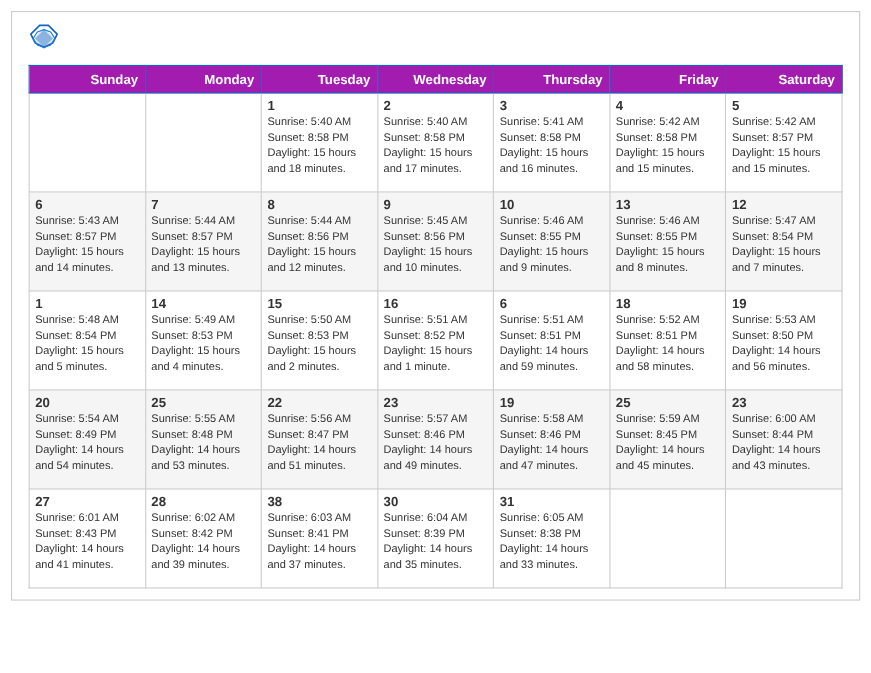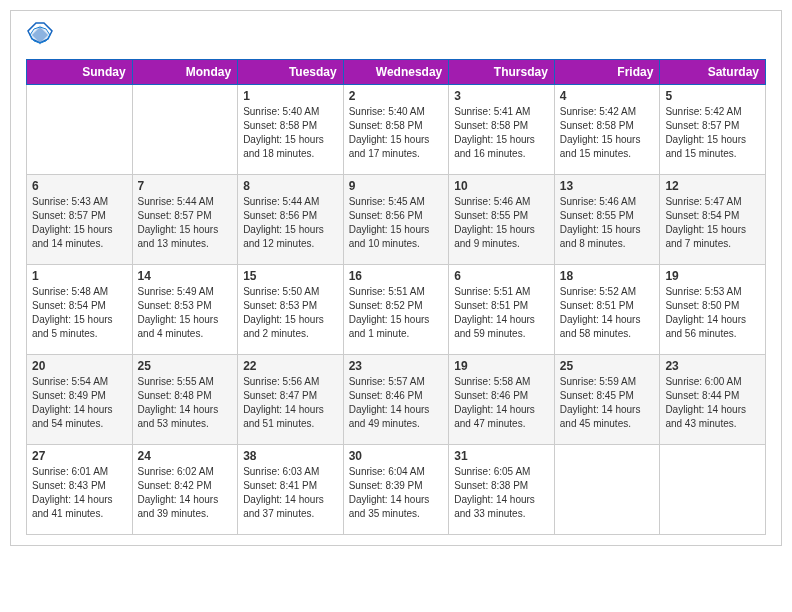--- a/index.html
+++ b/index.html
@@ -244,21 +244,21 @@
             <span class="day-num">23</span>
             <div class="cell-text">Sunrise: 6:00 AM<br>Sunset: 8:44 PM<br>Daylight: 14 hours and 43 minutes.</div>
           </td>
         </tr>
         <tr>
           <td>
             <span class="day-num">27</span>
             <div class="cell-text">Sunrise: 6:01 AM<br>Sunset: 8:43 PM<br>Daylight: 14 hours and 41 minutes.</div>
           </td>
           <td>
-            <span class="day-num">24</span>
+            <span class="day-num">28</span>
             <div class="cell-text">Sunrise: 6:02 AM<br>Sunset: 8:42 PM<br>Daylight: 14 hours and 39 minutes.</div>
           </td>
           <td>
             <span class="day-num">38</span>
             <div class="cell-text">Sunrise: 6:03 AM<br>Sunset: 8:41 PM<br>Daylight: 14 hours and 37 minutes.</div>
           </td>
           <td>
             <span class="day-num">30</span>
             <div class="cell-text">Sunrise: 6:04 AM<br>Sunset: 8:39 PM<br>Daylight: 14 hours and 35 minutes.</div>
           </td>

